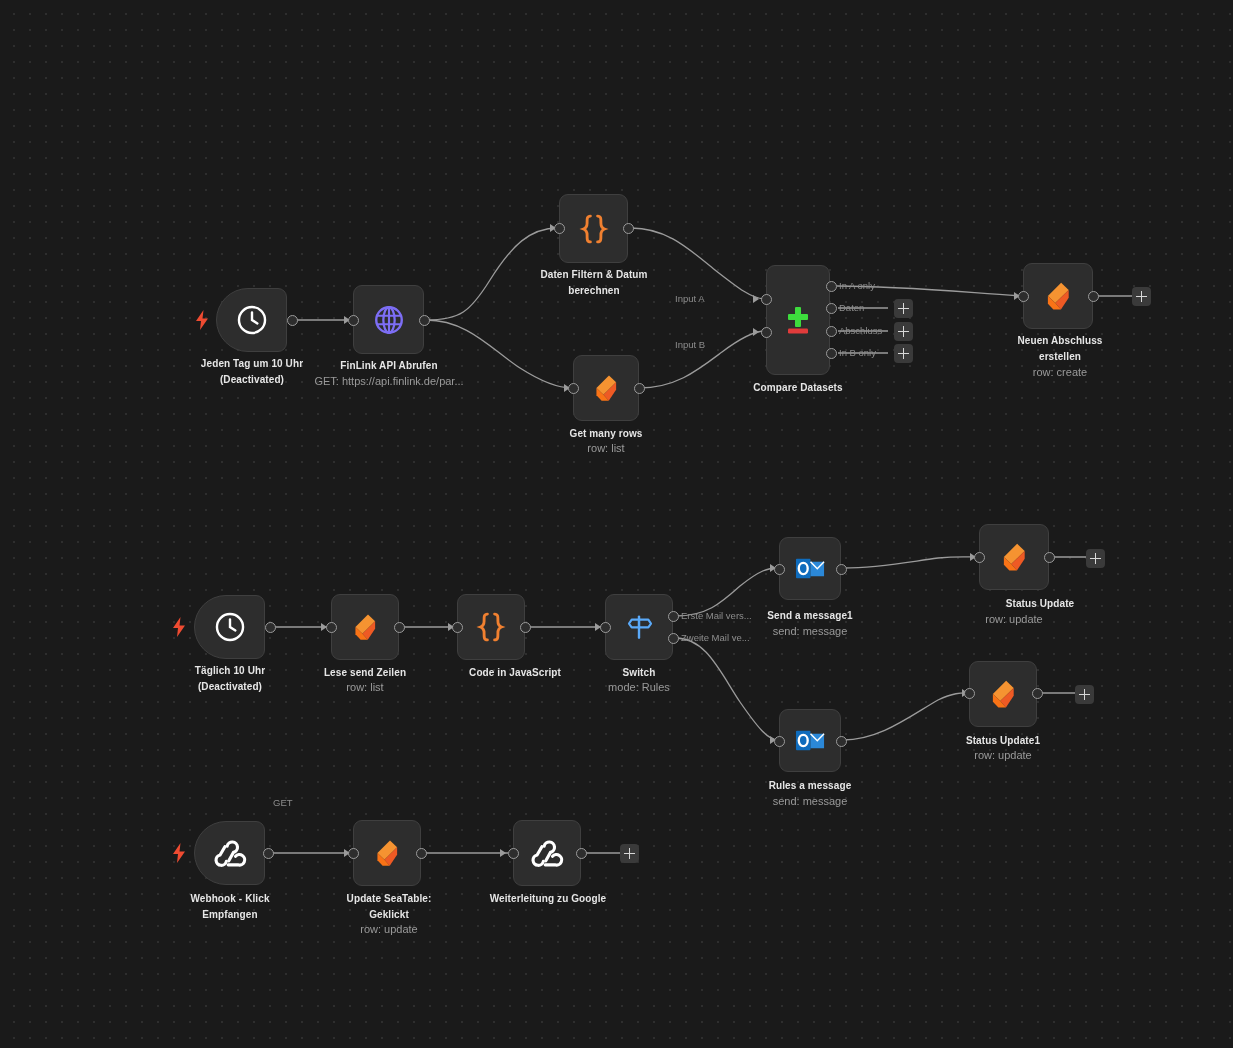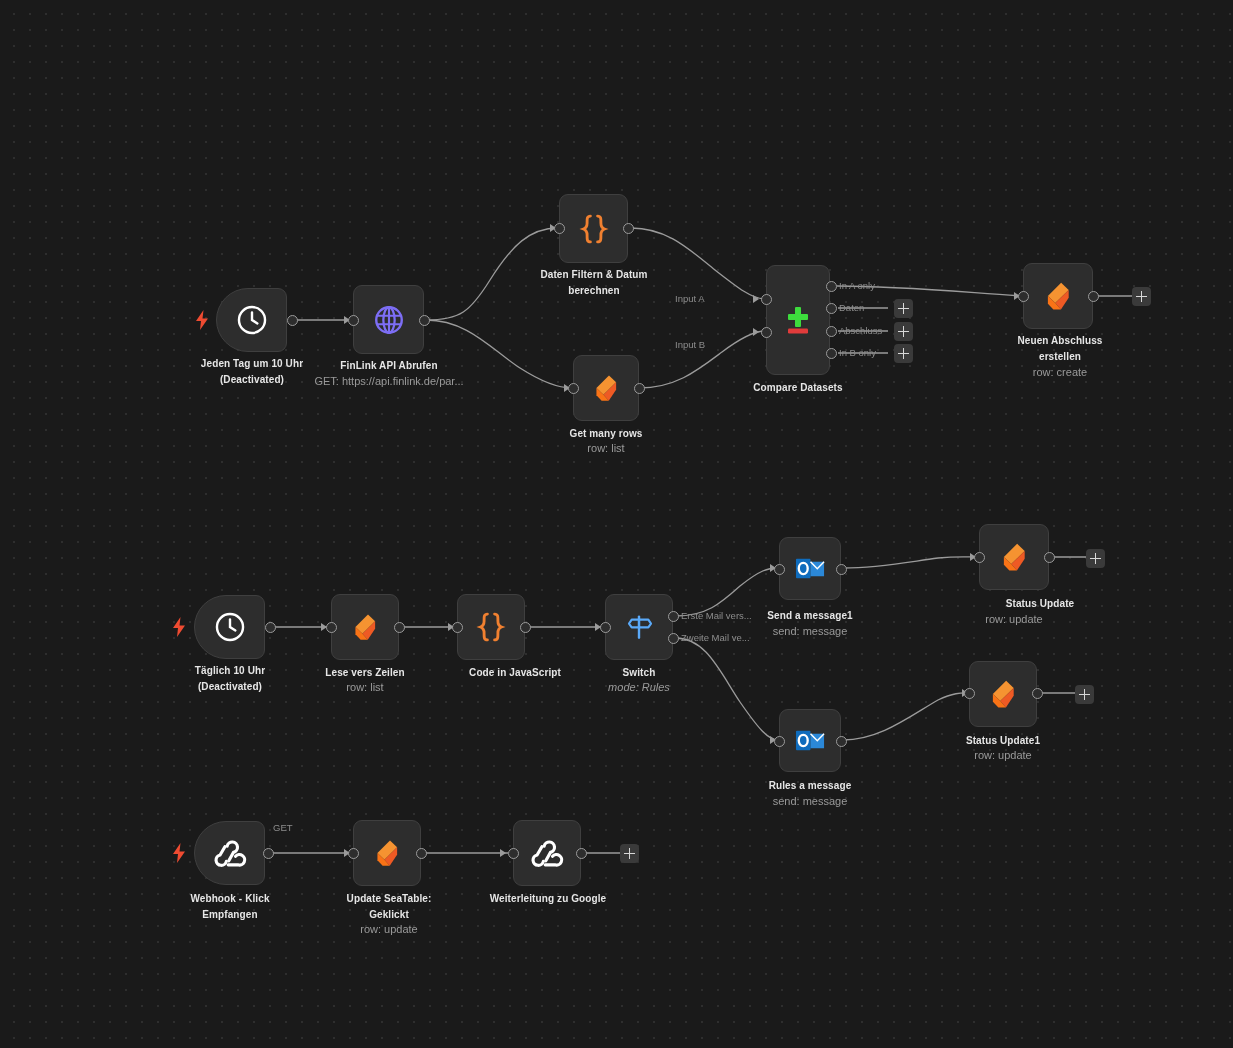--- a/index.html
+++ b/index.html
@@ -274,21 +274,21 @@
     <span>
       <svg width="34" height="34" viewBox="0 0 32 32" class="icon">
         <path d="M18.8 4.2 L25.5 10.6 L13.6 22.3 L7 15.9 Z" fill="#F59331"></path>
         <path d="M13.6 22.3 L25.5 10.6 L25.5 17.6 L18.6 28.1 Z" fill="#EE5A24"></path>
         <path d="M7 15.9 L13.6 22.3 L18.6 28.1 L11.9 28.1 L7 22.9 Z" fill="#F97316"></path>
       </svg>
     </span>
   </div>
   <div class="dot" style="left:326px;top:621.5px;"></div>
   <div class="dot" style="left:394px;top:621.5px;"></div>
-  <div class="label" style="left:289px;top:665px;width:152px;">Lese vers Zeilen</div>
+  <div class="label" style="left:289px;top:665px;width:152px;">Lese send Zeilen</div>
   <div class="sublabel" style="left:289px;top:681px;width:152px;">row: list</div>
 
   <div class="arrow" style="left:448px;top:622.5px;"></div>
   <div class="node" style="left:457px;top:594px;width:68px;height:66px;">
     <span>
       <svg width="36" height="36" viewBox="0 0 24 24" class="icon">
         <path d="M9.6 3.4 C7.1 3.4 7.4 5.6 7.4 8 C7.4 10.1 6.6 11.4 5 12 C6.6 12.6 7.4 13.9 7.4 16 C7.4 18.4 7.1 20.6 9.6 20.6" fill="none" stroke="#F08030" stroke-width="1.9" stroke-linecap="round"></path>
         <path d="M14.4 3.4 C16.9 3.4 16.6 5.6 16.6 8 C16.6 10.1 17.4 11.4 19 12 C17.4 12.6 16.6 13.9 16.6 16 C16.6 18.4 16.9 20.6 14.4 20.6" fill="none" stroke="#F08030" stroke-width="1.9" stroke-linecap="round"></path>
       </svg>
     </span>
@@ -306,21 +306,21 @@
         <path d="M12 6.5 H6.5 L4.5 9.4 L6.5 12.3 H12" stroke="#5aa9f8" stroke-width="1.6" fill="none" stroke-linejoin="round"></path>
       </svg>
     </span>
   </div>
   <div class="dot" style="left:600px;top:621.5px;"></div>
   <div class="dot" style="left:668px;top:610.5px;"></div>
   <div class="dot" style="left:668px;top:632.5px;"></div>
   <div class="port-label right" style="left:681px;top:610px;">Erste Mail vers...</div>
   <div class="port-label right" style="left:681px;top:632px;text-align:center;">Zweite Mail ve...</div>
   <div class="label" style="left:563px;top:665px;width:152px;">Switch</div>
-  <div class="sublabel" style="left:563px;top:681px;width:152px;font-style:italic;">mode: Rules</div>
+  <div class="sublabel" style="left:563px;top:681px;width:152px;">mode: Rules</div>
 
   <div class="arrow" style="left:770px;top:563.5px;"></div>
   <div class="node" style="left:779px;top:537px;width:62px;height:63px;">
     <span>
       <svg width="33" height="31" viewBox="0 0 34 32" class="icon">
         <rect x="2" y="6" width="15" height="20" rx="1" fill="#0F6CBD"></rect>
         <ellipse cx="9.5" cy="16" rx="4.6" ry="5.8" fill="none" stroke="#ffffff" stroke-width="2.4"></ellipse>
         <path d="M17 9 H31 V24 H17 Z" fill="#2B88D8"></path>
         <path d="M17 9 L24 16.2 L31 9" fill="none" stroke="#ffffff" stroke-width="1.5"></path>
         <rect x="17" y="4" width="15" height="24" fill="#2B88D8" opacity="0"></rect>
@@ -389,21 +389,21 @@
   <div class="node trigger" style="left:194px;top:821px;width:71px;height:64px;">
     <span>
       <svg width="36" height="36" viewBox="0 0 24 24" class="icon">
         <path d="M10.1 7.4 A3.5 3.5 0 1 1 14.3 11.6 L11.2 17.2" fill="none" stroke="#ffffff" stroke-width="2.1" stroke-linecap="round"></path>
         <path d="M15.7 14.2 A3.5 3.5 0 1 1 17.3 19.9 L10.8 19.9" fill="none" stroke="#ffffff" stroke-width="2.1" stroke-linecap="round"></path>
         <path d="M9.6 17.5 A3.5 3.5 0 1 1 5.4 13.3 L8.6 7.8" fill="none" stroke="#ffffff" stroke-width="2.1" stroke-linecap="round"></path>
       </svg>
     </span>
   </div>
   <div class="dot" style="left:263px;top:847.5px;"></div>
-  <div class="port-label right" style="left:273px;top:822px;">GET</div>
+  <div class="port-label right" style="left:273px;top:797px;">GET</div>
   <div class="label" style="left:154px;top:891px;width:152px;">Webhook - Klick
 Empfangen</div>
 
   <div class="arrow" style="left:344px;top:848.5px;"></div>
   <div class="node" style="left:353px;top:820px;width:68px;height:66px;">
     <span>
       <svg width="34" height="34" viewBox="0 0 32 32" class="icon">
         <path d="M18.8 4.2 L25.5 10.6 L13.6 22.3 L7 15.9 Z" fill="#F59331"></path>
         <path d="M13.6 22.3 L25.5 10.6 L25.5 17.6 L18.6 28.1 Z" fill="#EE5A24"></path>
         <path d="M7 15.9 L13.6 22.3 L18.6 28.1 L11.9 28.1 L7 22.9 Z" fill="#F97316"></path>

